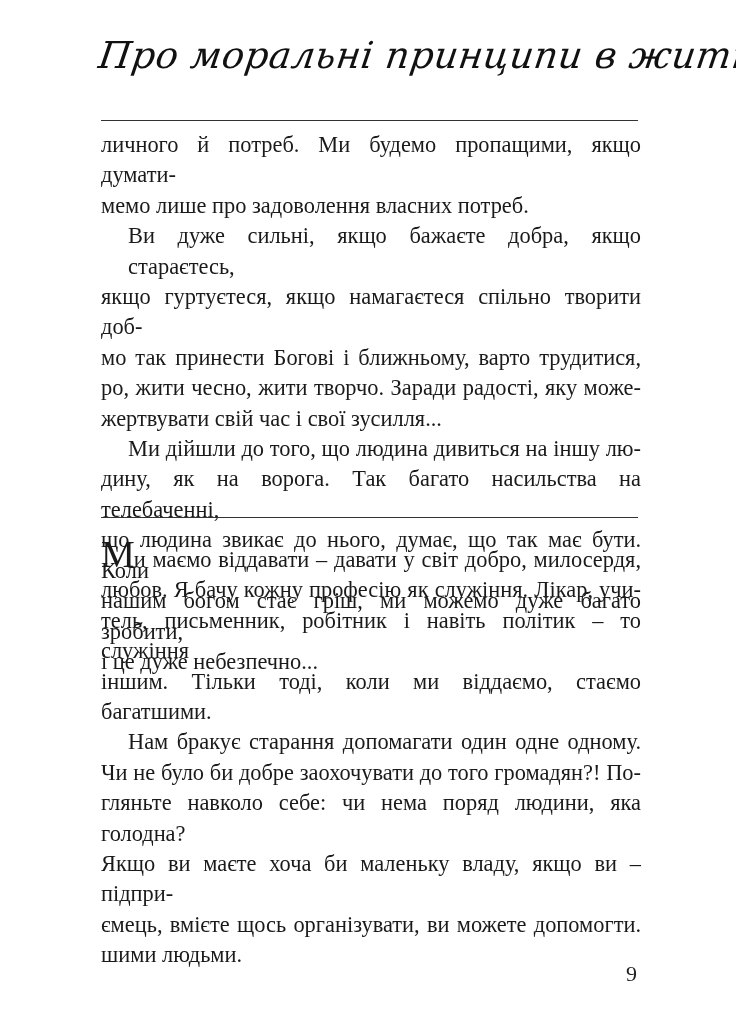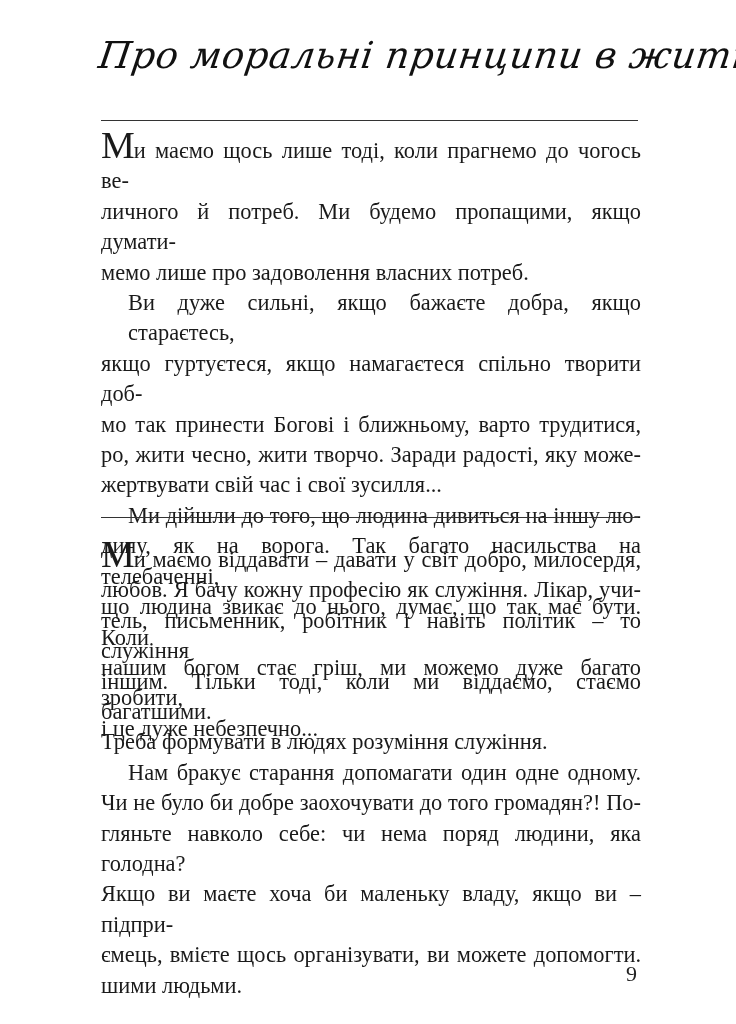--- a/index.html
+++ b/index.html
@@ -77,21 +77,20 @@
     }
   </style>
 </head>
 <body>
 
 <div class="title">Про моральні принципи в житті</div>
 
 <div class="rule r1"></div>
 
 <div class="section s1">
-  <span class="line" style="white-space: normal; text-align-last: justify;"><span class="dropcap">М</span><span>и маємо щось лише тоді, коли прагнемо до чогось ве-</span></span>
   <span class="line" style="white-space: normal; text-align-last: justify;">личного й потреб. Ми будемо пропащими, якщо думати-</span>
   <span class="line last">мемо лише про задоволення власних потреб.</span>
   <span class="line indent" style="white-space: normal; text-align-last: justify;">Ви дуже сильні, якщо бажаєте добра, якщо стараєтесь,</span>
   <span class="line" style="white-space: normal; text-align-last: justify;">якщо гуртуєтеся, якщо намагаєтеся спільно творити доб-</span>
   <span class="line" style="white-space: normal; text-align-last: justify;">мо так принести Богові і ближньому, варто трудитися,</span>
   <span class="line" style="white-space: normal; text-align-last: justify;">ро, жити чесно, жити творчо. Заради радості, яку може-</span>
   <span class="line last">жертвувати свій час і свої зусилля...</span>
   <span class="line indent" style="white-space: normal; text-align-last: justify;">Ми дійшли до того, що людина дивиться на іншу лю-</span>
   <span class="line" style="white-space: normal; text-align-last: justify;">дину, як на ворога. Так багато насильства на телебаченні,</span>
   <span class="line" style="white-space: normal; text-align-last: justify;">що людина звикає до нього, думає, що так має бути. Коли</span>
@@ -99,21 +98,20 @@
   <span class="line last">і це дуже небезпечно...</span>
 </div>
 
 <div class="rule r2"></div>
 
 <div class="section s2">
   <span class="line" style="white-space: normal; text-align-last: justify;"><span class="dropcap">М</span><span>и маємо віддавати – давати у світ добро, милосердя,</span></span>
   <span class="line" style="white-space: normal; text-align-last: justify;">любов. Я бачу кожну професію як служіння. Лікар, учи-</span>
   <span class="line" style="white-space: normal; text-align-last: justify;">тель, письменник, робітник і навіть політик – то служіння</span>
   <span class="line" style="white-space: normal; text-align-last: justify;">іншим. Тільки тоді, коли ми віддаємо, стаємо багатшими.</span>
-  <span class="line last">Треба формувати в людях розуміння служіння.</span>
   <span class="line indent" style="white-space: normal; text-align-last: justify;">Нам бракує старання допомагати один одне одному.</span>
   <span class="line" style="white-space: normal; text-align-last: justify;">Чи не було би добре заохочувати до того громадян?! По-</span>
   <span class="line" style="white-space: normal; text-align-last: justify;">гляньте навколо себе: чи нема поряд людини, яка голодна?</span>
   <span class="line" style="white-space: normal; text-align-last: justify;">Якщо ви маєте хоча би маленьку владу, якщо ви – підпри-</span>
   <span class="line" style="white-space: normal; text-align-last: justify;">ємець, вмієте щось організувати, ви можете допомогти.</span>
   <span class="line last">шими людьми.</span>
 </div>
 
 <div class="page-number">9</div>
 

